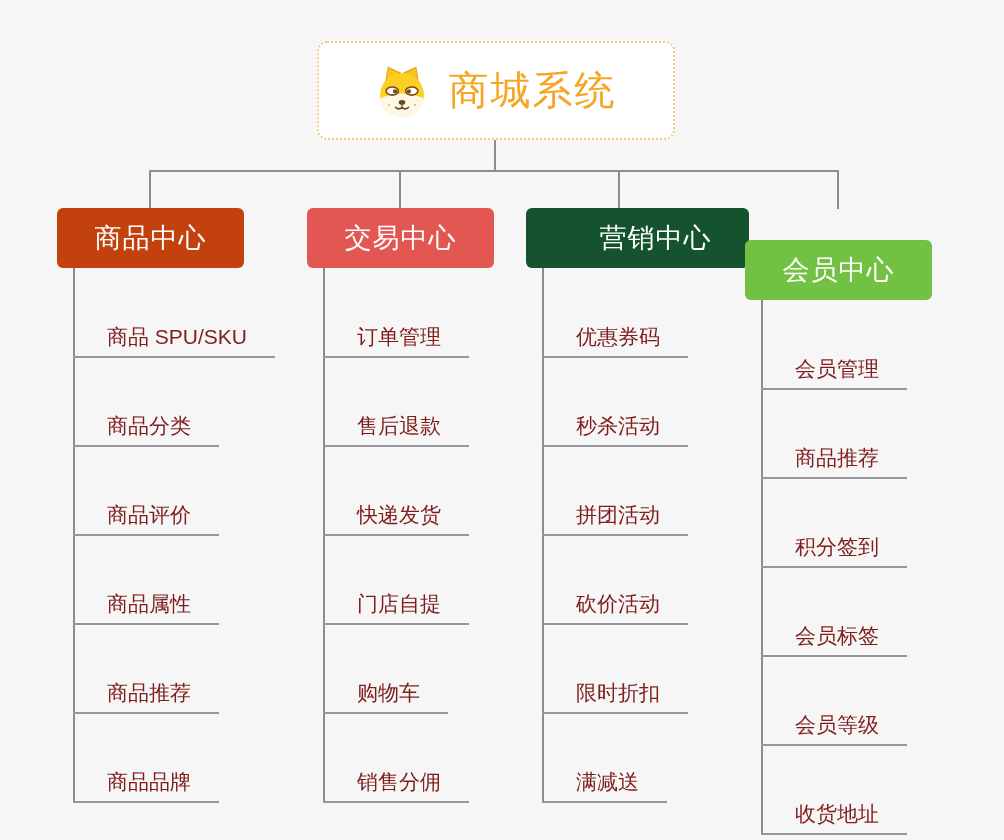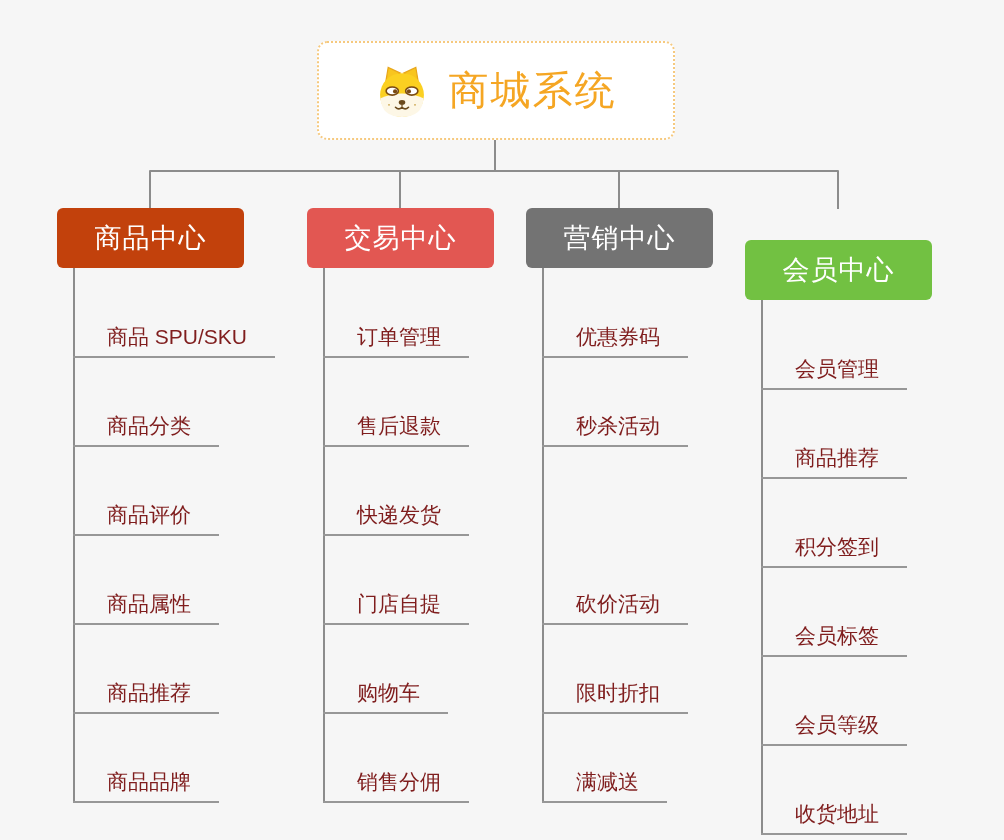--- a/index.html
+++ b/index.html
@@ -122,24 +122,25 @@
     <div class="branch-rail"></div>
     <div class="leaf leaf-0">订单管理</div>
     <div class="leaf leaf-1">售后退款</div>
     <div class="leaf leaf-2">快递发货</div>
     <div class="leaf leaf-3">门店自提</div>
     <div class="leaf leaf-4">购物车</div>
     <div class="leaf leaf-5">销售分佣</div>
   </div>
 
   <div class="branch branch-2">
-    <div class="branch-box" style="background-color: #737373;">营销中心</div>
+    <div class="branch-box" style="background-color: #14532d; padding-left: 36px;">营销中心</div>
     <div class="branch-rail"></div>
     <div class="leaf leaf-0">优惠券码</div>
     <div class="leaf leaf-1">秒杀活动</div>
+    <div class="leaf leaf-2">拼团活动</div>
     <div class="leaf leaf-3">砍价活动</div>
     <div class="leaf leaf-4">限时折扣</div>
     <div class="leaf leaf-5">满减送</div>
   </div>
 
   <div class="branch branch-3">
     <div class="branch-box" style="background-color: rgb(114, 193, 66);">会员中心</div>
     <div class="branch-rail"></div>
     <div class="leaf leaf-0">会员管理</div>
     <div class="leaf leaf-1">商品推荐</div>

